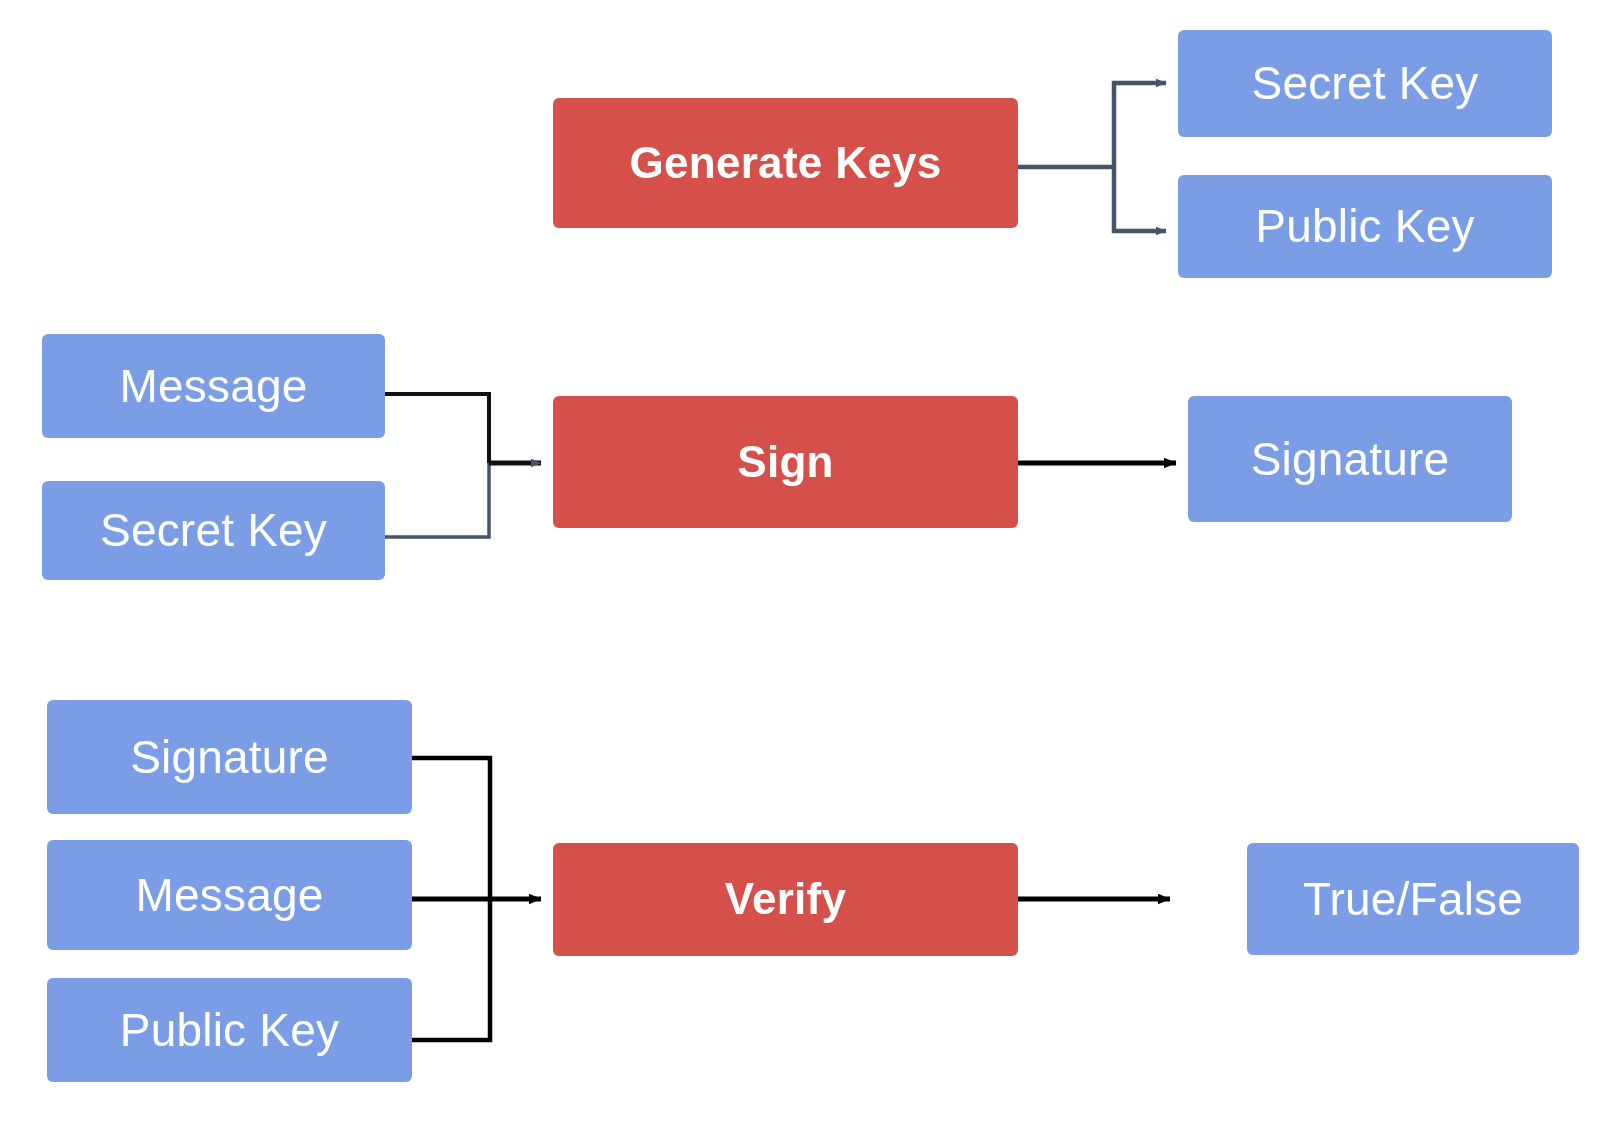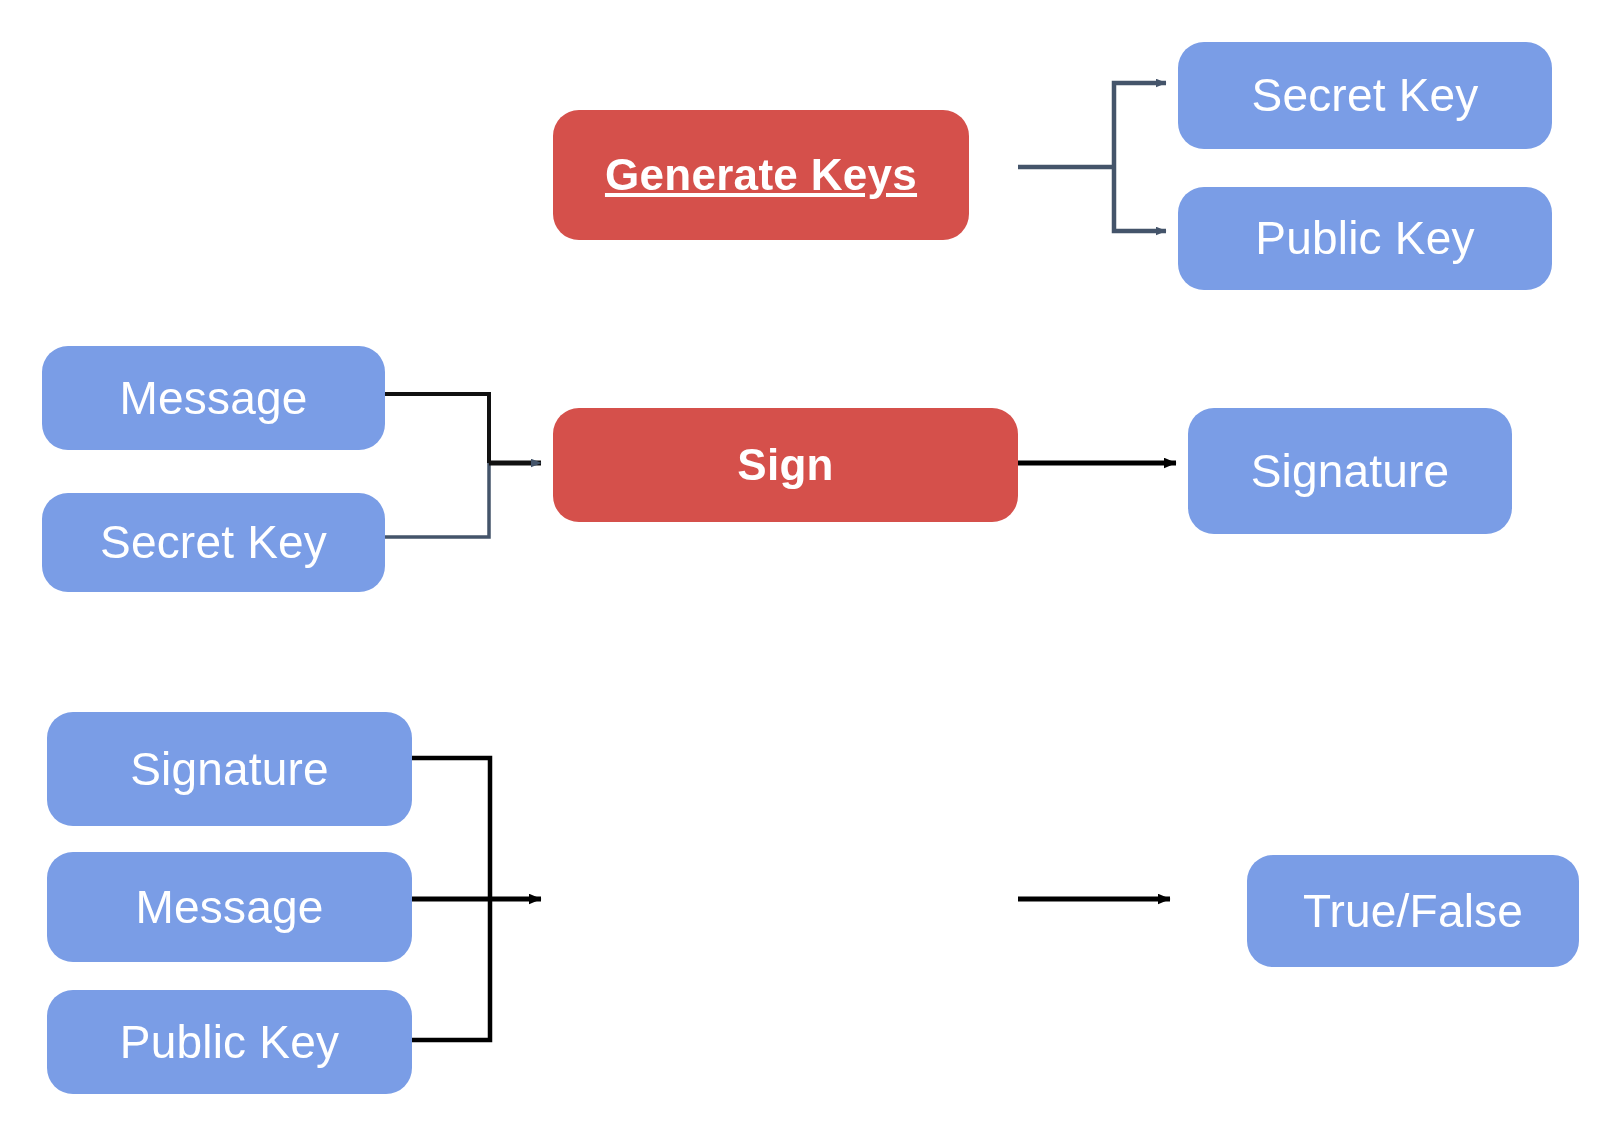--- a/index.html
+++ b/index.html
@@ -25,27 +25,26 @@
     width: 1618px;
     height: 1132px;
     pointer-events: none;
   }
   .node {
     position: absolute;
     display: flex;
     align-items: center;
     justify-content: center;
     box-sizing: border-box;
-    border-radius: 26px;
+    border-radius: 6px;
     color: #ffffff;
     text-align: center;
     line-height: 1.1;
     white-space: nowrap;
     user-select: none;
-    margin-top: 12px;
   }
   .node.blue {
     background: #7a9de6;
     font-size: 46px;
     font-weight: 400;
     letter-spacing: 0.2px;
   }
   .node.red {
     background: #d5504b;
     font-size: 44px;
@@ -88,58 +87,61 @@
       <path d="M412,758 L490,758 L490,899" stroke="#000000" stroke-width="4.5" fill="none"></path>
       <path d="M412,1040 L490,1040 L490,899" stroke="#000000" stroke-width="4.5" fill="none"></path>
       <path d="M412,899 L541,899" stroke="#000000" stroke-width="5" fill="none" marker-end="url(#arrow-black)"></path>
     </g>
 
     <g>
       <path d="M1018,899 L1170,899" stroke="#000000" stroke-width="5" fill="none" marker-end="url(#arrow-black)"></path>
     </g>
   </svg>
 
-  <div class="node red" style="left:553px; top:98px; width:416px; height:130px;text-decoration:underline;">
+  <div class="node red" style="left:553px; top:98px; width:465px; height:130px;">
     <span>Generate Keys</span>
   </div>
 
   <div class="node blue" style="left:1178px; top:30px; width:374px; height:107px;">
     <span>Secret Key</span>
   </div>
 
   <div class="node blue" style="left:1178px; top:175px; width:374px; height:103px;">
     <span>Public Key</span>
   </div>
 
   <div class="node blue" style="left:42px; top:334px; width:343px; height:104px;">
     <span>Message</span>
   </div>
 
   <div class="node blue" style="left:42px; top:481px; width:343px; height:99px;">
     <span>Secret Key</span>
   </div>
 
-  <div class="node red" style="left:553px; top:396px; width:465px; height:114px;">
+  <div class="node red" style="left:553px; top:396px; width:465px; height:132px;">
     <span>Sign</span>
   </div>
 
   <div class="node blue" style="left:1188px; top:396px; width:324px; height:126px;">
     <span>Signature</span>
   </div>
 
   <div class="node blue" style="left:47px; top:700px; width:365px; height:114px;">
     <span>Signature</span>
   </div>
 
   <div class="node blue" style="left:47px; top:840px; width:365px; height:110px;">
     <span>Message</span>
   </div>
 
   <div class="node blue" style="left:47px; top:978px; width:365px; height:104px;">
     <span>Public Key</span>
   </div>
 
+  <div class="node red" style="left:553px; top:843px; width:465px; height:113px;">
+    <span>Verify</span>
+  </div>
 
   <div class="node blue" style="left:1247px; top:843px; width:332px; height:112px;">
     <span>True/False</span>
   </div>
 
 </div>
 
 </body></html>

